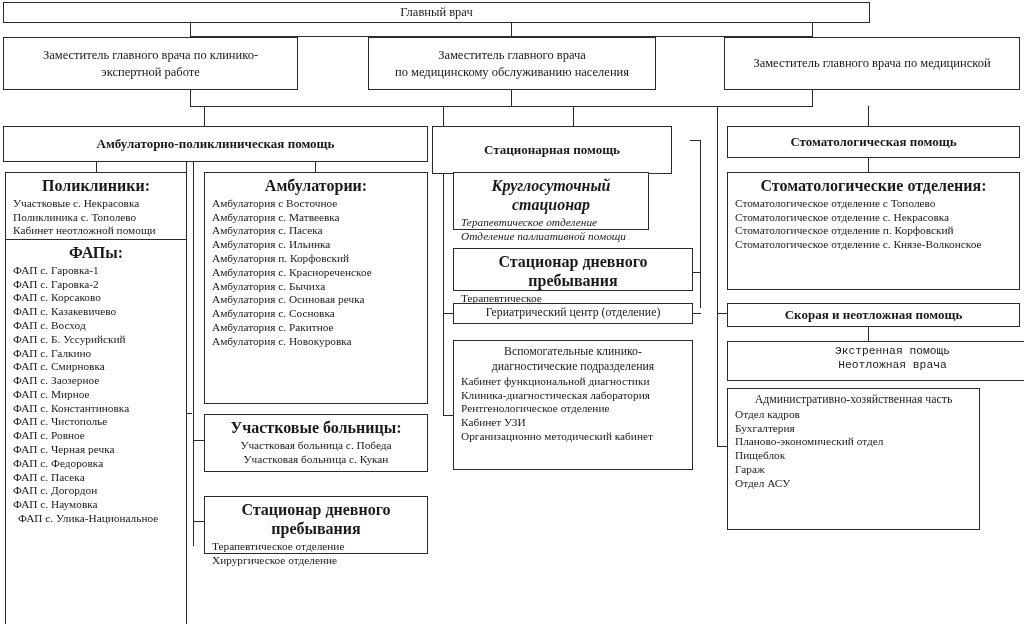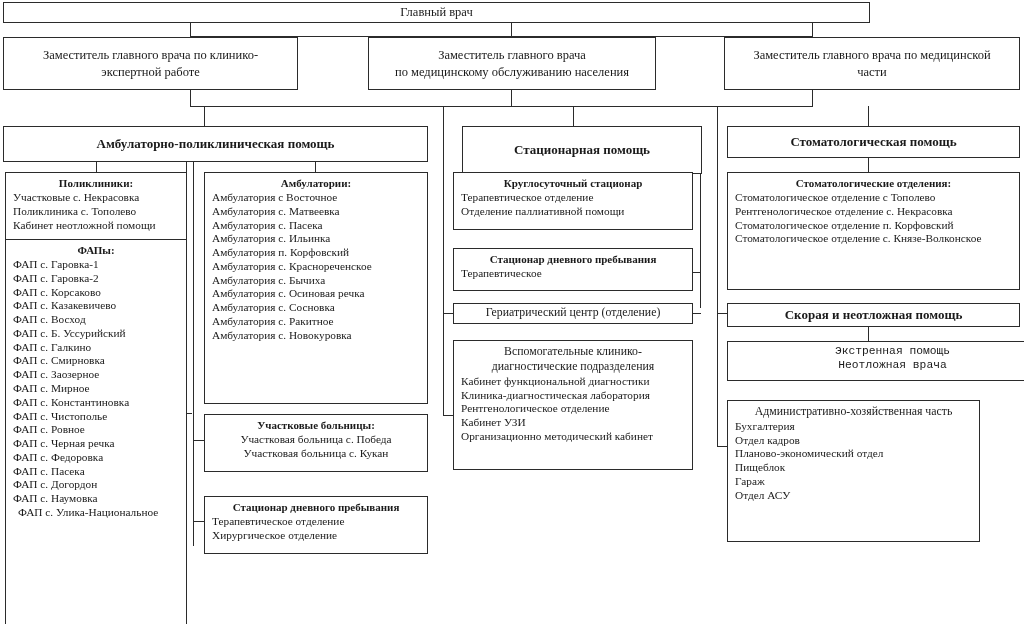--- a/index.html
+++ b/index.html
@@ -68,21 +68,21 @@
     font-weight: bold;
     font-size: 13px;
     text-align: center;
   }
   .section-head span { display:block; width:100%; }
 
   .list-box {
     padding: 4px 7px 4px 7px;
     font-size: 11.3px;
   }
-  .list-box .title { font-size: 11px; margin-bottom: 1px; }
+  .list-box .title { font-size: 16px; margin-bottom: 1px; }
   .list-box .title-left { font-size: 11.8px; margin-bottom: 1px; }
 
   .line {
     position: absolute;
     background: #2b2b2b;
     z-index: 1;
   }
   .vline { width: 1px; }
   .hline { height: 1px; }
 </style>
@@ -148,29 +148,28 @@
   <div class="box node-top" style="left:368px; top:37px; width:288px; height:53px;">
     <span>
       <span>Заместитель главного врача</span>
       <span>по медицинскому обслуживанию населения</span>
     </span>
   </div>
 
   <div class="box node-top" style="left:724px; top:37px; width:296px; height:53px;">
     <span>
       <span>Заместитель главного врача по медицинской</span>
-      <span>части</span>
     </span>
   </div>
 
   <div class="box section-head" style="left:3px; top:126px; width:425px; height:36px;font-family:Liberation Serif, serif;">
     <span>Амбулаторно-поликлиническая помощь</span>
   </div>
 
-  <div class="box section-head" style="left:462px; top:126px; width:240px; height:48px;">
+  <div class="box section-head" style="left:432px; top:126px; width:240px; height:48px;">
     <span>Стационарная помощь</span>
   </div>
 
   <div class="box section-head" style="left:727px; top:126px; width:293px; height:32px;">
     <span>Стоматологическая помощь</span>
   </div>
 
   <div class="box list-box" style="left:5px; top:172px; width:182px; height:72px;">
     <span class="title">Поликлиники:</span>
     <span class="row">Участковые с. Некрасовка</span>
@@ -221,21 +220,21 @@
     <span class="row center">Участковая больница с. Победа</span>
     <span class="row center">Участковая больница с. Кукан</span>
   </div>
 
   <div class="box list-box" style="left:204px; top:496px; width:224px; height:58px;">
     <span class="title">Стационар дневного пребывания</span>
     <span class="row">Терапевтическое отделение</span>
     <span class="row">Хирургическое отделение</span>
   </div>
 
-  <div class="box list-box" style="left:453px; top:172px; width:240px; height:58px;">
+  <div class="box list-box" style="left:453px; top:172px; width:196px; height:58px;font-style:italic;">
     <span class="title">Круглосуточный стационар</span>
     <span class="row">Терапевтическое отделение</span>
     <span class="row">Отделение паллиативной помощи</span>
   </div>
 
   <div class="box list-box" style="left:453px; top:248px; width:240px; height:43px;">
     <span class="title">Стационар дневного пребывания</span>
     <span class="row">Терапевтическое</span>
   </div>
 
@@ -249,37 +248,37 @@
     <span class="row">Кабинет функциональной диагностики</span>
     <span class="row">Клиника-диагностическая лаборатория</span>
     <span class="row">Рентгенологическое отделение</span>
     <span class="row">Кабинет УЗИ</span>
     <span class="row">Организационно методический кабинет</span>
   </div>
 
   <div class="box list-box" style="left:727px; top:172px; width:293px; height:118px;">
     <span class="title">Стоматологические отделения:</span>
     <span class="row">Стоматологическое отделение с Тополево</span>
-    <span class="row">Рентгенологическое отделение с. Некрасовка</span>
+    <span class="row">Стоматологическое отделение с. Некрасовка</span>
     <span class="row">Стоматологическое отделение п. Корфовский</span>
     <span class="row">Стоматологическое отделение с. Князе-Волконское</span>
   </div>
 
   <div class="box section-head" style="left:727px; top:303px; width:293px; height:24px;">
     <span>Скорая и неотложная помощь</span>
   </div>
 
   <div class="box list-box" style="left:727px; top:341px; width:331px; height:40px; padding-top:3px;font-family:Liberation Mono, monospace;">
     <span class="row center">Экстренная помощь</span>
     <span class="row center">Неотложная врача</span>
   </div>
 
-  <div class="box list-box" style="left:727px; top:400px; width:253px; height:142px;">
+  <div class="box list-box" style="left:727px; top:388px; width:253px; height:142px;">
     <span class="title-left">Административно-хозяйственная часть</span>
+    <span class="row">Отдел кадров</span>
     <span class="row">Бухгалтерия</span>
-    <span class="row">Отдел кадров</span>
     <span class="row">Планово-экономический отдел</span>
     <span class="row">Пищеблок</span>
     <span class="row">Гараж</span>
     <span class="row">Отдел АСУ</span>
   </div>
 
 </div>
 
 </body></html>

